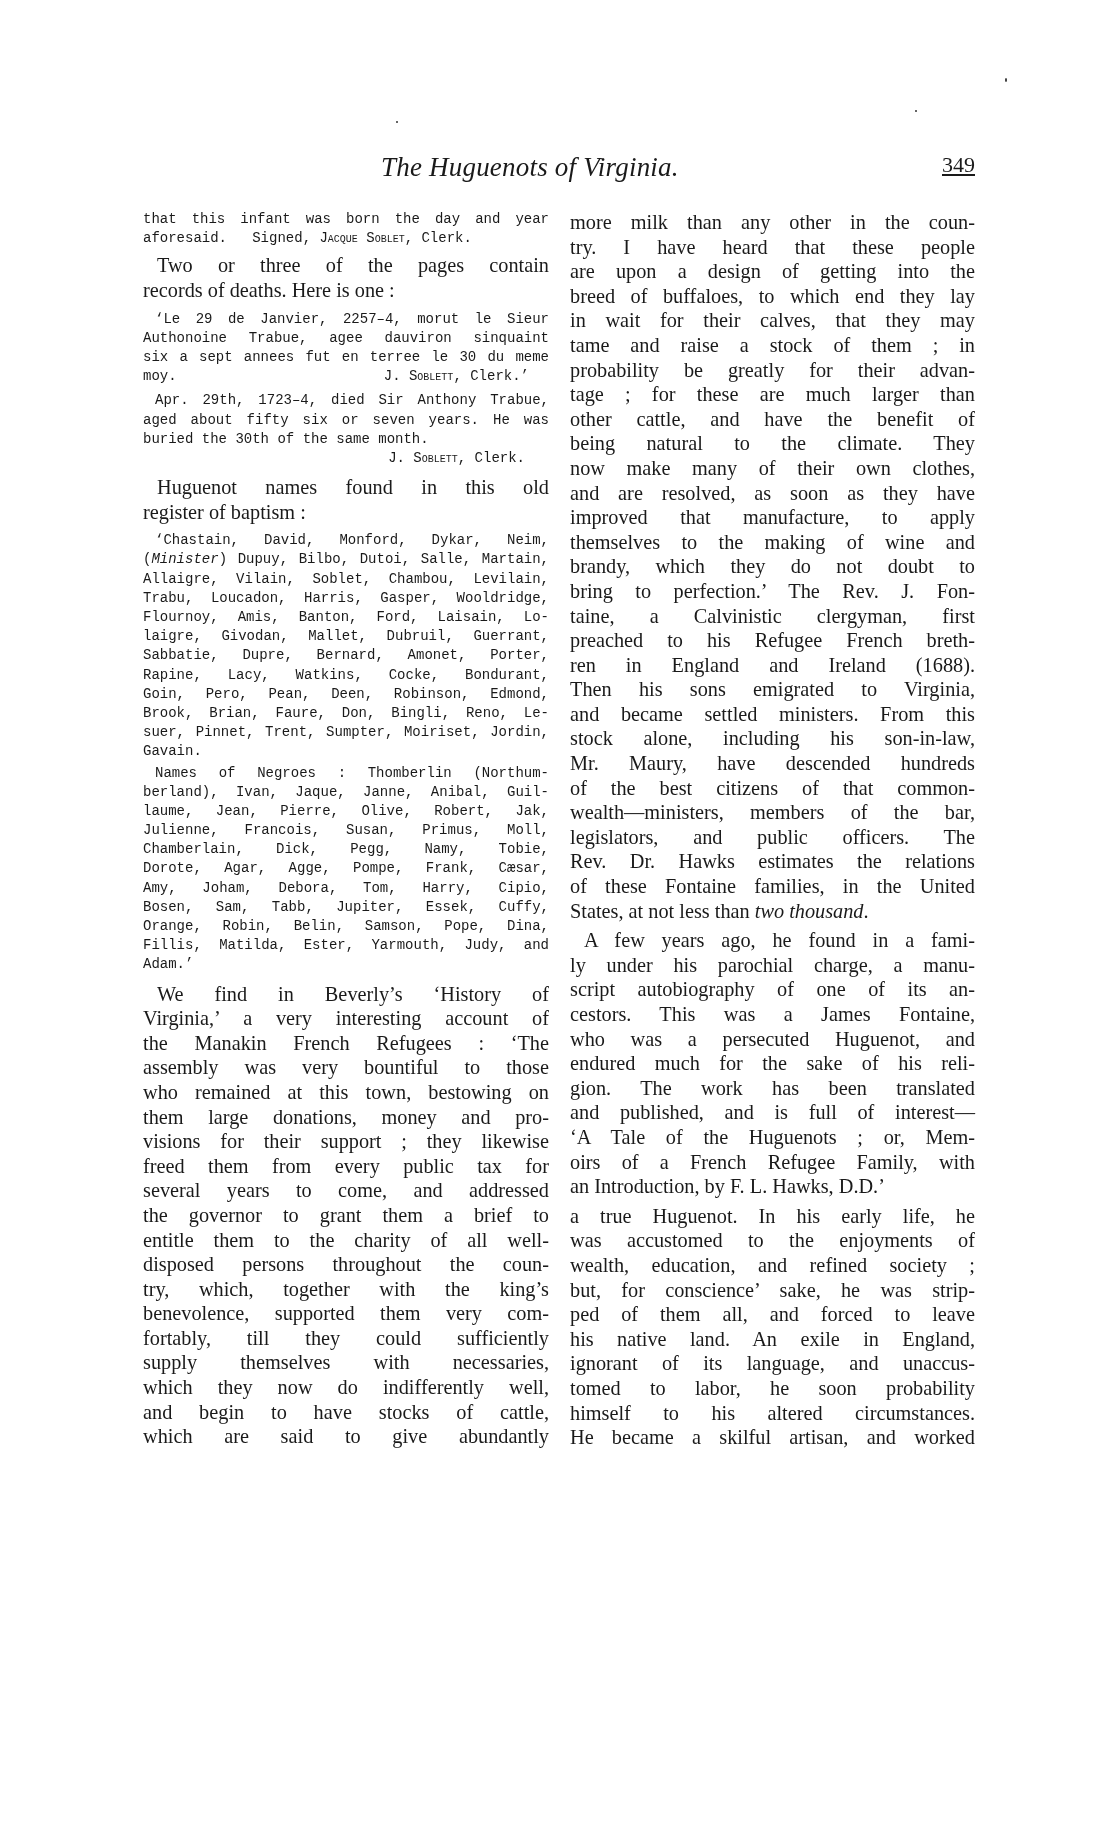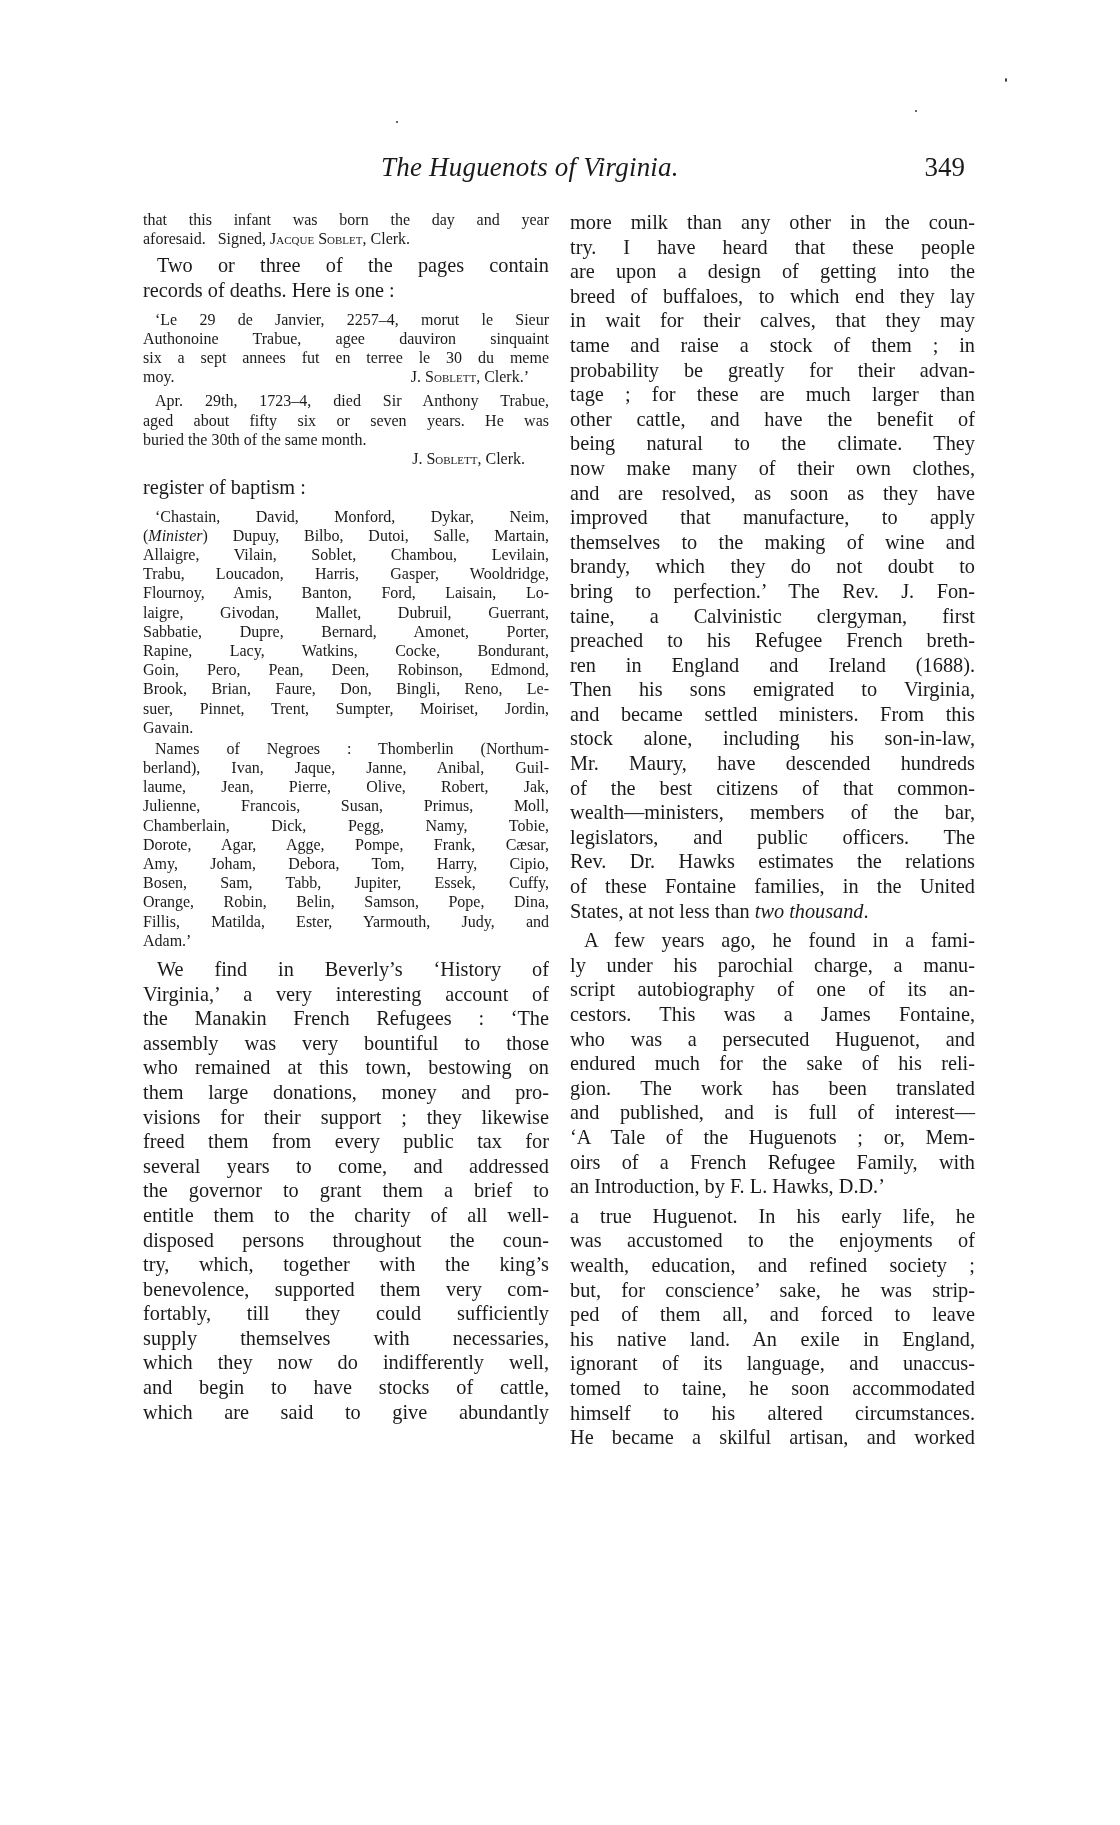--- a/index.html
+++ b/index.html
@@ -14,30 +14,30 @@
     }
     .page { position: absolute; left: 0; top: 0; width: 1120px; height: 1825px; padding-left: 48px; }
     .header {
       position: absolute; top: 152px; left: 143px; width: 832px; height: 40px;
     }
     .running-title {
       position: absolute; left: 238px; top: 0;
       font-style: italic; font-size: 27px; letter-spacing: 0.2px;
     }
     .page-number {
-      position: absolute; right: 10px; top: 0; font-size: 27px;
+      position: absolute; right: 0; top: 0; font-size: 22px; text-decoration: underline;
     }
     .col { position: absolute; top: 210px; width: 406px; }
     .col-left { left: 143px; }
     .col-right { left: 570px; width: 405px; }
     .line {
       display: block; white-space: nowrap; text-align: justify;
       text-align-last: justify; overflow: visible;
     }
-    .small .line { font-size: 16px; height: 19.2px; line-height: 19.2px; }
+    .small .line { font-size: 14px; height: 19.2px; line-height: 19.2px; font-family: Liberation Mono, monospace; }
     .large .line { font-size: 20.3px; height: 24.6px; line-height: 24.6px; }
     .last { text-align-last: left !important; }
     .right-last { text-align-last: right !important; }
     .indent { padding-left: 14px; }
     .indent-sm { padding-left: 12px; }
     .sc { font-variant: small-caps; }
     .it { font-style: italic; }
     .gap-s { height: 5px; }
     .gap-m { height: 7px; }
     .speck { position: absolute; background: #333; border-radius: 50%; }
@@ -83,20 +83,21 @@
     <div class="gap-s"></div>
     <div class="small">
       <span class="line indent-sm">Apr. 29th, 1723–4, died Sir Anthony Trabue,</span>
       <span class="line">aged about fifty six or seven years.   He was</span>
       <span class="line last">buried the 30th of the same month.</span>
       <span class="line right-last" style="padding-right:24px;"><span style="white-space:pre">J. </span><span class="sc">Soblett</span><span>, Clerk.</span></span>
     </div>
 
     <div class="gap-m"></div>
     <div class="large">
+      <span class="line indent">Huguenot names found in this old</span>
       <span class="line last">register of baptism :</span>
     </div>
 
     <div class="gap-m"></div>
     <div class="small">
       <span class="line indent-sm">‘Chastain, David, Monford, Dykar, Neim,</span>
       <span class="line">(<span class="it">Minister</span>)<span style="white-space:pre"> Dupuy, Bilbo, Dutoi, Salle, Martain,</span></span>
       <span class="line">Allaigre, Vilain, Soblet, Chambou, Levilain,</span>
       <span class="line">Trabu, Loucadon, Harris, Gasper, Wooldridge,</span>
       <span class="line">Flournoy, Amis, Banton, Ford, Laisain, Lo-</span>
@@ -197,19 +198,19 @@
 
     <div class="gap-s"></div>
     <div>
       <span class="line">a true Huguenot. In his early life, he</span>
       <span class="line">was accustomed to the enjoyments of</span>
       <span class="line">wealth, education, and refined society ;</span>
       <span class="line">but, for conscience’ sake, he was strip-</span>
       <span class="line">ped of them all, and forced to leave</span>
       <span class="line">his native land. An exile in England,</span>
       <span class="line">ignorant of its language, and unaccus-</span>
-      <span class="line">tomed to taine, he soon accommodated</span>
+      <span class="line">tomed to labor, he soon probability</span>
       <span class="line">himself to his altered circumstances.</span>
       <span class="line">He became a skilful artisan, and worked</span>
     </div>
   </div>
 
 </div>
 
 </body></html>

